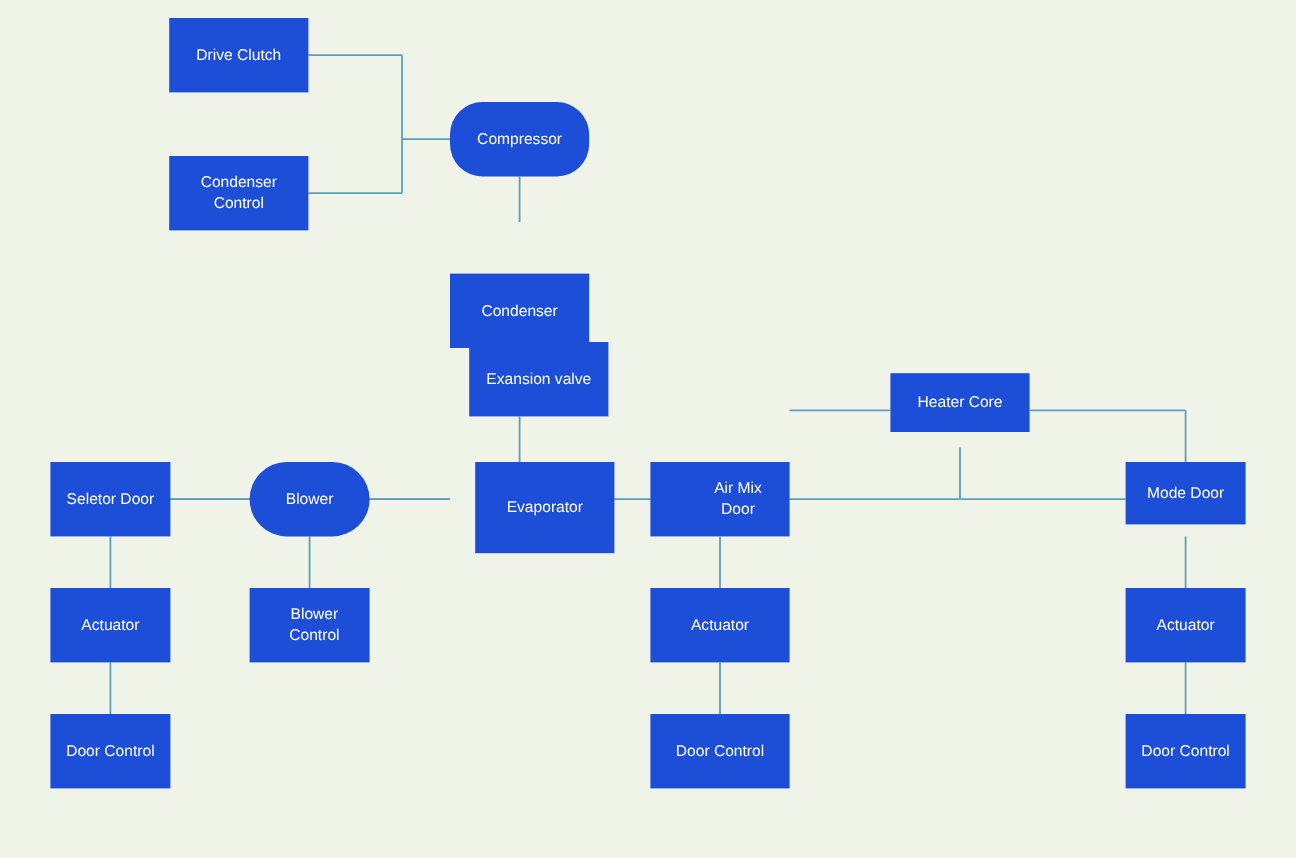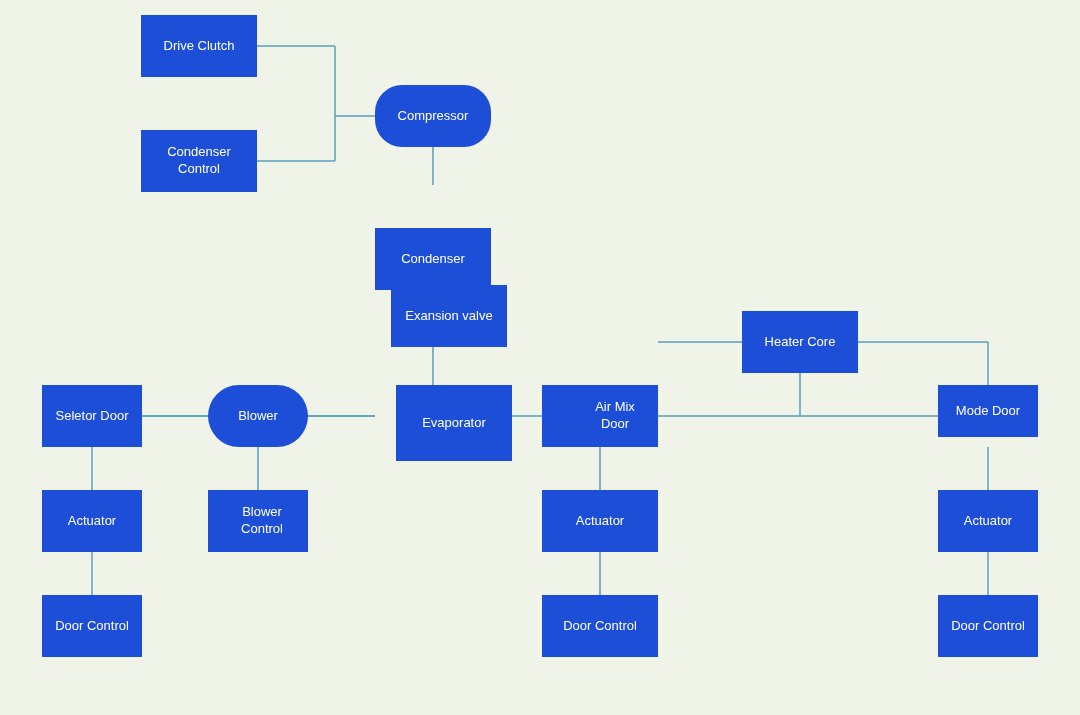--- a/index.html
+++ b/index.html
@@ -99,21 +99,21 @@
   <div class="node" style="left:141px; top:130px; width:116px; height:62px;">Condenser Control</div>
 
   <div class="node" style="left:375px; top:85px; width:116px; height:62px;border-radius:27px;">Compressor</div>
 
   <div class="node" style="left:375px; top:185px; width:116px; height:62px;margin-top:43px;">Condenser</div>
 
   <div class="node" style="left:375px; top:285px; width:116px; height:62px;margin-left:16px;">Exansion valve</div>
 
   <div class="node" style="left:396px; top:385px; width:116px; height:76px;">Evaporator</div>
 
-  <div class="node" style="left:742px; top:311px; width:116px; height:62px;">Heater Core</div>
+  <div class="node" style="left:742px; top:311px; width:116px; height:49px;">Heater Core</div>
 
   <div class="node" style="left:42px; top:385px; width:100px; height:62px;text-align:center;">Seletor Door</div>
 
   <div class="node" style="left:208px; top:385px; width:100px; height:62px;border-radius:31px;">Blower</div>
 
   <div class="node" style="left:542px; top:385px; width:116px; height:62px;padding-left:38px;">Air Mix Door</div>
 
   <div class="node" style="left:938px; top:385px; width:100px; height:52px;">Mode Door</div>
 
   <div class="node" style="left:42px; top:490px; width:100px; height:62px;">Actuator</div>

